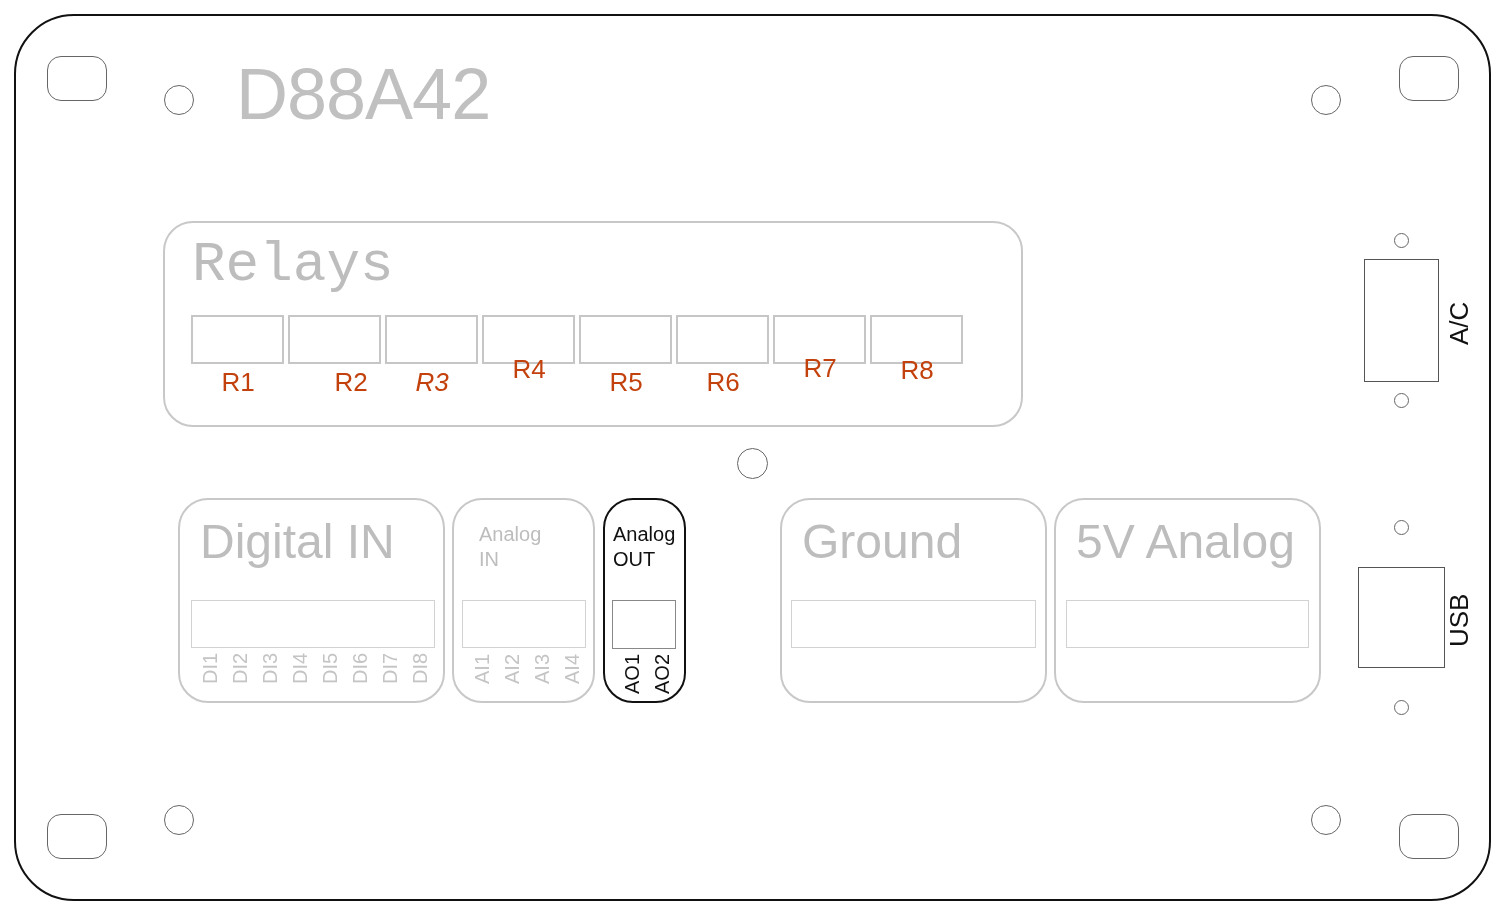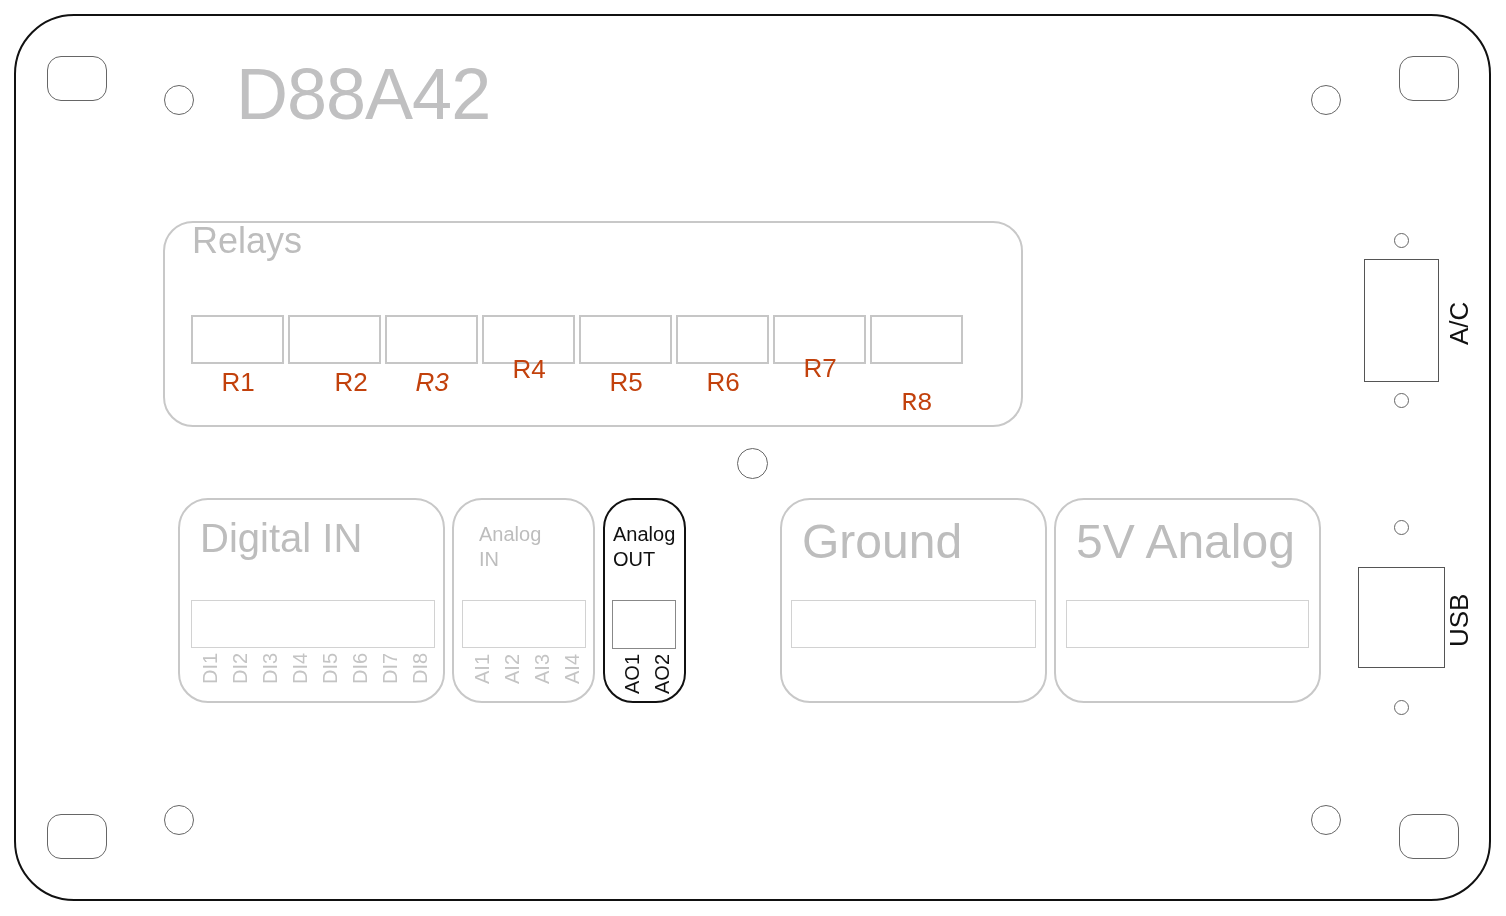--- a/index.html
+++ b/index.html
@@ -35,42 +35,42 @@
 
 <div class="abs hole" style="left:164px;top:85px;width:30px;height:30px;"></div>
 <div class="abs hole" style="left:1311px;top:85px;width:30px;height:30px;"></div>
 <div class="abs hole" style="left:164px;top:805px;width:30px;height:30px;"></div>
 <div class="abs hole" style="left:1311px;top:805px;width:30px;height:30px;"></div>
 <div class="abs hole" style="left:737px;top:448px;width:31px;height:31px;"></div>
 
 <div class="abs title">D88A42</div>
 
 <div class="abs group" style="left:163px;top:221px;width:860px;height:206px;"></div>
-<div class="abs gtitle" style="left:192px;top:223px;font-size:36px;">Relays</div>
+<div class="abs gtitle" style="left:192px;top:237px;font-size:56px;font-family:Liberation Mono, monospace;">Relays</div>
 
 <div class="abs terminal" style="left:191px;top:315px;width:93px;height:49px;"></div>
 <div class="abs terminal" style="left:288px;top:315px;width:93px;height:49px;"></div>
 <div class="abs terminal" style="left:385px;top:315px;width:93px;height:49px;"></div>
 <div class="abs terminal" style="left:482px;top:315px;width:93px;height:49px;"></div>
 <div class="abs terminal" style="left:579px;top:315px;width:93px;height:49px;"></div>
 <div class="abs terminal" style="left:676px;top:315px;width:93px;height:49px;"></div>
 <div class="abs terminal" style="left:773px;top:315px;width:93px;height:49px;"></div>
 <div class="abs terminal" style="left:870px;top:315px;width:93px;height:49px;"></div>
 
 <div class="abs rlabel" style="left:192px;top:369px;">R1</div>
 <div class="abs rlabel" style="left:305px;top:369px;">R2</div>
 <div class="abs rlabel" style="left:386px;top:369px;font-style:italic;">R3</div>
 <div class="abs rlabel" style="left:483px;top:356px;">R4</div>
 <div class="abs rlabel" style="left:580px;top:369px;">R5</div>
 <div class="abs rlabel" style="left:677px;top:369px;">R6</div>
 <div class="abs rlabel" style="left:774px;top:355px;">R7</div>
-<div class="abs rlabel" style="left:871px;top:390px;font-family:Liberation Mono, monospace;">R8</div>
+<div class="abs rlabel" style="left:871px;top:357px;">R8</div>
 
 <div class="abs group" style="left:178px;top:498px;width:267px;height:205px;"></div>
-<div class="abs gtitle" style="left:200px;top:518px;font-size:40px;">Digital IN</div>
+<div class="abs gtitle" style="left:200px;top:518px;font-size:48px;">Digital IN</div>
 <div class="abs terminal thin" style="left:191px;top:600px;width:244px;height:48px;"></div>
 <div class="abs vlabel pin" style="left:200px;top:684px;">DI1</div>
 <div class="abs vlabel pin" style="left:230px;top:684px;">DI2</div>
 <div class="abs vlabel pin" style="left:260px;top:684px;">DI3</div>
 <div class="abs vlabel pin" style="left:290px;top:684px;">DI4</div>
 <div class="abs vlabel pin" style="left:320px;top:684px;">DI5</div>
 <div class="abs vlabel pin" style="left:350px;top:684px;">DI6</div>
 <div class="abs vlabel pin" style="left:380px;top:684px;">DI7</div>
 <div class="abs vlabel pin" style="left:410px;top:684px;">DI8</div>
 

